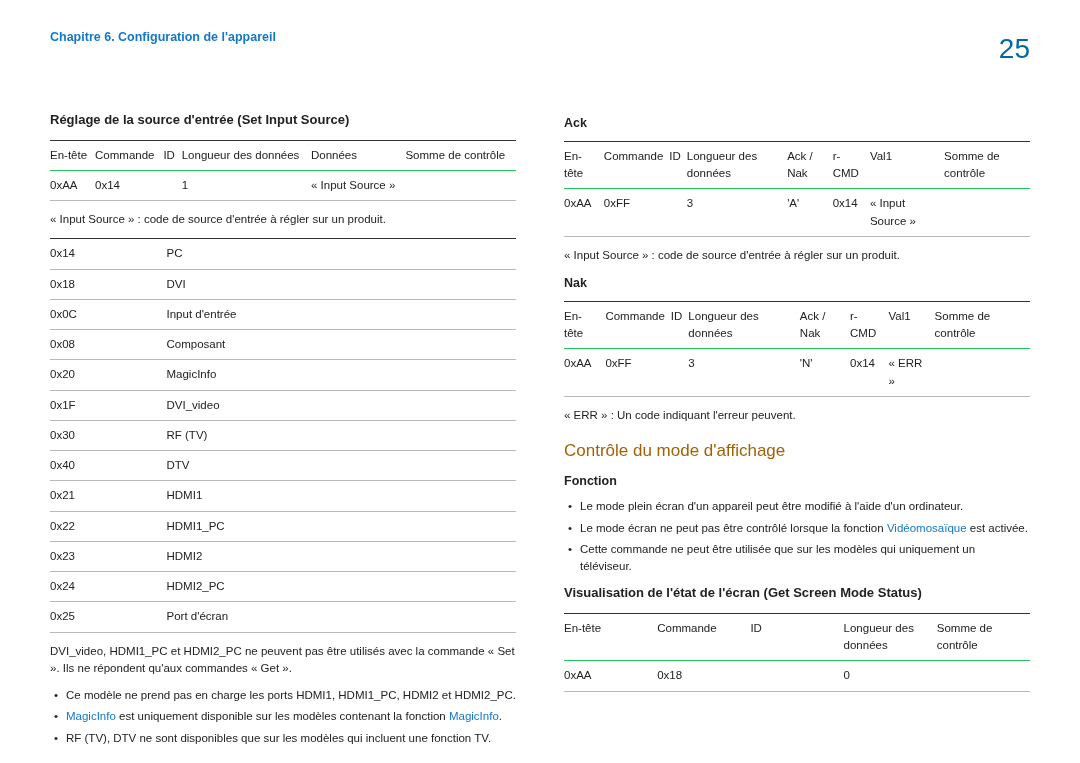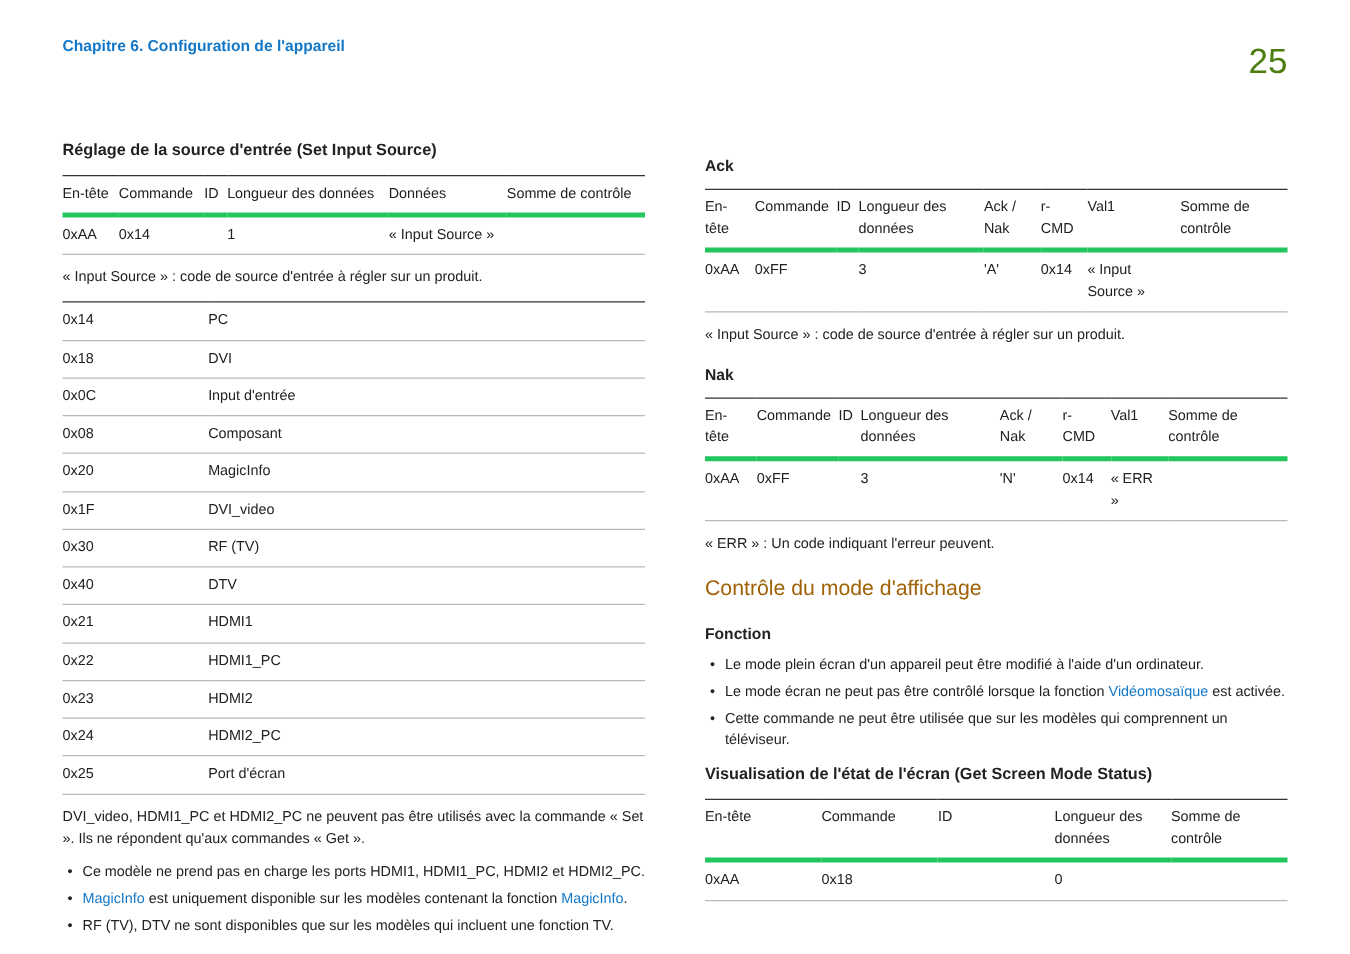--- a/index.html
+++ b/index.html
@@ -19,63 +19,63 @@
     justify-content: space-between;
     align-items: flex-start;
     margin-bottom: 40px;
   }
   .chapter {
     color: #1478c8;
     font-size: 12.5px;
     font-weight: 600;
   }
   .page-num {
-    color: #4d7c0f;
+    color: #0369a1;
     font-size: 28px;
     font-weight: 400;
   }
   .columns {
     display: flex;
     gap: 48px;
   }
   .col {
     flex: 1;
     min-width: 0;
   }
   .section-heading {
     font-size: 13px;
     font-weight: 700;
     margin-bottom: 10px;
   }
   .sub-heading {
     font-size: 12.5px;
     font-weight: 700;
     margin-bottom: 8px;
-    margin-top: 14px;
+    margin-top: 4px;
   }
   .blue-heading {
     color: #a16207;
     font-size: 17px;
     font-weight: 500;
     margin-top: 14px;
     margin-bottom: 8px;
   }
   table {
     width: 100%;
     border-collapse: collapse;
     font-size: 11.5px;
     margin-bottom: 10px;
   }
   table th, table td {
     text-align: left;
     padding: 6px 6px 6px 0;
     vertical-align: top;
     font-weight: 400;
   }
-  table thead tr { border-top: 1px solid #333; border-bottom: 4px solid #22c55e; }
+  table thead tr { border-top: 1px solid #333; border-bottom: 1px solid #22c55e; }
   table tbody tr { border-bottom: 1px solid #b8b8b8; }
   .note {
     font-size: 11.5px;
     margin: 6px 0 10px 0;
   }
   ul.bullets {
     list-style: none;
     padding-left: 0;
     margin: 4px 0 8px 0;
   }
@@ -257,21 +257,21 @@
     </table>
     <div class="note">« ERR » : Un code indiquant l'erreur peuvent.</div>
 
     <div class="blue-heading">Contrôle du mode d'affichage</div>
     <div class="sub-heading">Fonction</div>
     <ul class="bullets">
       <li>Le mode plein écran d'un appareil peut être modifié à l'aide d'un ordinateur.</li>
       <li>
         <span>Le mode écran ne peut pas être contrôlé lorsque la fonction </span><span class="link">Vidéomosaïque</span><span> est activée.</span>
       </li>
-      <li>Cette commande ne peut être utilisée que sur les modèles qui comprennent un téléviseur.</li>
+      <li>Cette commande ne peut être utilisée que sur les modèles qui uniquement un téléviseur.</li>
     </ul>
 
     <div class="section-heading">Visualisation de l'état de l'écran (Get Screen Mode Status)</div>
     <table>
       <thead>
           <tr>
         <th style="width:20%">En-tête</th>
         <th style="width:20%">Commande</th>
         <th style="width:20%">ID</th>
         <th style="width:20%">Longueur des données</th>

